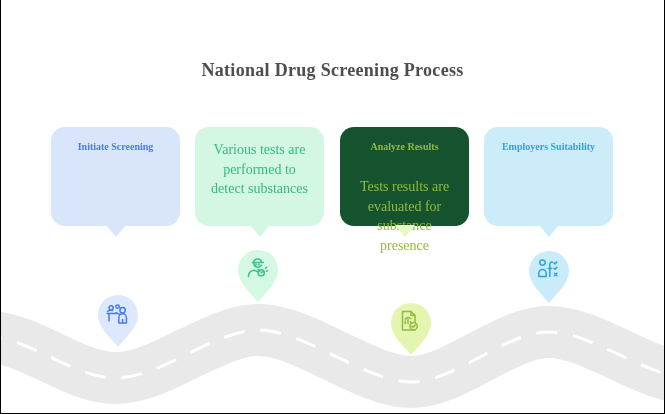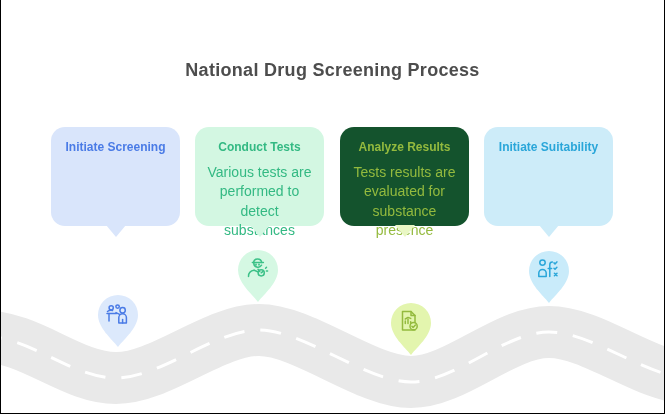--- a/index.html
+++ b/index.html
@@ -2,21 +2,21 @@
 <html><head>
 <meta charset="utf-8">
 <style>
   html,body{margin:0;padding:0;background:#ffffff;}
   .canvas{
     position:relative;
     width:665px;height:414px;
     box-sizing:border-box;
     background:#ffffff;
     overflow:hidden;
-    font-family:Liberation Sans, sans-serif;
+    font-family:Liberation Serif, serif;
     border-right:1px solid #000;
     border-bottom:1px solid #000;
     border-left:1px solid #000;
   }
   .page-title{
     position:absolute;
     top:60px;left:0;right:0;
     margin:0;
     text-align:center;
     font-size:18px;
@@ -40,23 +40,23 @@
     bottom:-11px;left:50%;
     transform:translateX(-50%);
     width:0;height:0;
     border-left:10px solid transparent;
     border-right:10px solid transparent;
     border-top-width:12px;
     border-top-style:solid;
   }
   .card-title{
     font-weight:bold;
-    font-size:12px;
+    font-size:10px;
     line-height:1.3;
-    margin-bottom:7px;
+    margin-bottom:24px;
   }
   .card-desc{
     font-size:14px;
     line-height:1.4;
   }
   .card.s1{background:#d9e5fb;} .card.s1 .card-title,.card.s1 .card-desc{color:#4a7be6;} .card.s1 .tail{border-top-color:#d9e5fb;}
   .card.s2{background:#d3f7e2;} .card.s2 .card-title,.card.s2 .card-desc{color:#33b983;} .card.s2 .tail{border-top-color:#d3f7e2;}
   .card.s3{background:#14532d;} .card.s3 .card-title,.card.s3 .card-desc{color:#94ba3e;} .card.s3 .tail{border-top-color:#e9f7c4;}
   .card.s4{background:#cdecf9;} .card.s4 .card-title,.card.s4 .card-desc{color:#2aa6d9;} .card.s4 .tail{border-top-color:#cdecf9;}
   .card.pos1{left:50px;} .card.pos2{left:194px;} .card.pos3{left:339px;} .card.pos4{left:483px;}
@@ -81,33 +81,32 @@
     <path d="M -20 336 C 30 336, 70 378, 115 378 C 160 378, 213 330, 258 330 C 303 330, 365 382, 410 382 C 455 382, 503 332, 548 332 C 593 332, 645 378, 690 378" fill="none" stroke="#e9e9e9" stroke-width="52"></path>
     <path d="M -20 336 C 30 336, 70 378, 115 378 C 160 378, 213 330, 258 330 C 303 330, 365 382, 410 382 C 455 382, 503 332, 548 332 C 593 332, 645 378, 690 378" fill="none" stroke="#ffffff" stroke-width="3" stroke-dasharray="21 16"></path>
   </svg>
 
   <div class="card s1 pos1">
     <div class="card-title">Initiate Screening</div>
     <div class="tail"></div>
   </div>
 
   <div class="card s2 pos2">
-    <div class="card-title">Conduct Tests</div>
     <div class="card-desc">Various tests are performed to detect substances</div>
     <div class="tail"></div>
   </div>
 
   <div class="card s3 pos3">
     <div class="card-title">Analyze Results</div>
     <div class="card-desc">Tests results are evaluated for substance presence</div>
     <div class="tail"></div>
   </div>
 
   <div class="card s4 pos4">
-    <div class="card-title">Initiate Suitability</div>
+    <div class="card-title">Employers Suitability</div>
     <div class="tail"></div>
   </div>
 
   <div class="pin p1">
     <svg width="44" height="53" viewBox="0 0 44 53" aria-hidden="true">
       <path d="M22 52 C 16 44 2 33 2 20 A 20 20 0 1 1 42 20 C 42 33 28 44 22 52 Z" fill="#dce9fc"></path>
       <g class="icon-stroke" stroke="#4a7be6" transform="translate(9,7)">
         <circle cx="6.2" cy="5.8" r="2.1"></circle>
         <circle cx="12.6" cy="4.6" r="1.7"></circle>
         <path d="M2 11.5 H 11.5"></path>

